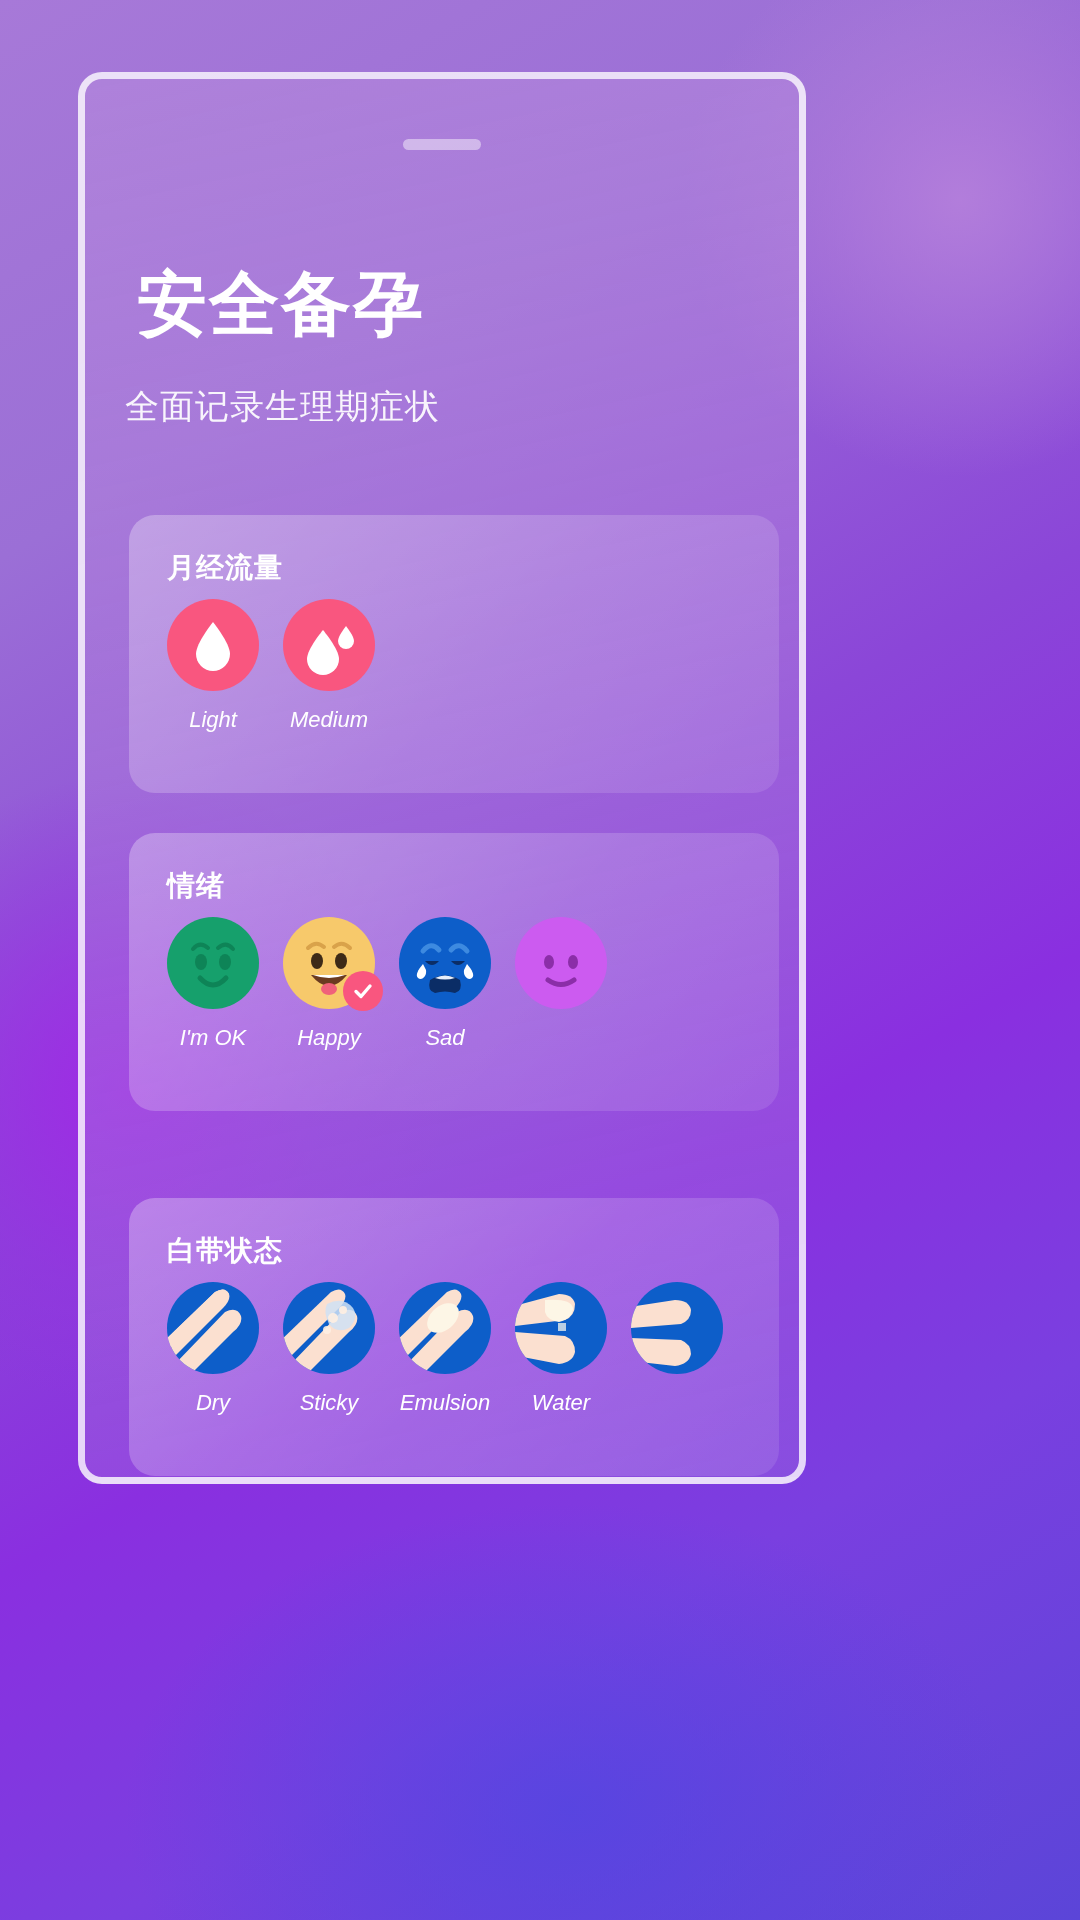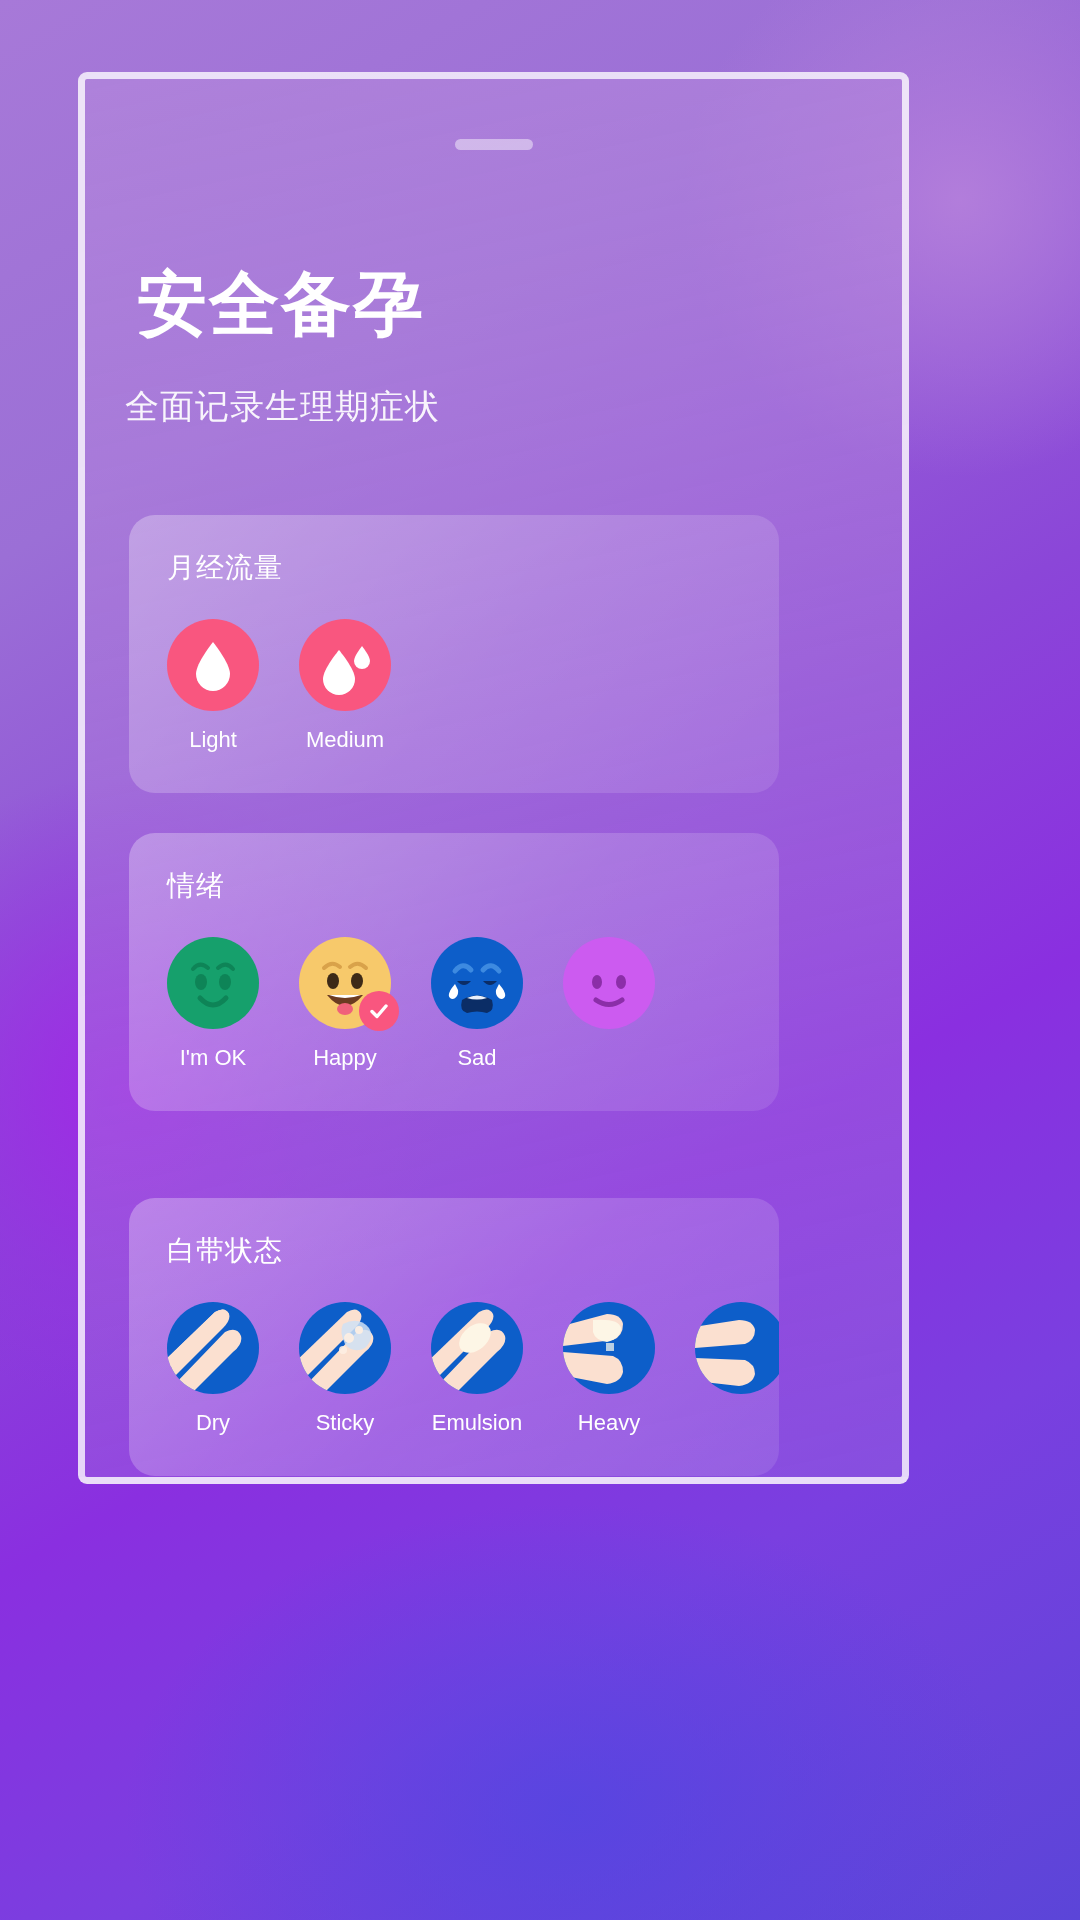--- a/index.html
+++ b/index.html
@@ -24,23 +24,23 @@
   .bg-blob-c {
     position: absolute; left: 120px; bottom: -200px; width: 900px; height: 620px;
     background: radial-gradient(ellipse at 50% 50%, rgba(80,70,225,0.75) 0%, rgba(80,70,225,0) 70%);
     pointer-events: none;
   }
 
   
   .phone {
     position: absolute;
     left: 78px; top: 72px;
-    width: 831px; height: 1412px;
+    width: 728px; height: 1412px;
     border: 7px solid rgba(255,255,255,0.78);
-    border-radius: 9px;
+    border-radius: 24px;
     background: linear-gradient(168deg, rgba(180,136,220,0.62) 0%, rgba(176,128,220,0.52) 38%, rgba(168,118,222,0.42) 70%, rgba(160,110,222,0.34) 100%);
     overflow: hidden;
   }
   .notch-pill {
     position: absolute; left: 50%; transform: translateX(-50%);
     top: 60px; width: 78px; height: 11px; border-radius: 6px;
     background: rgba(255,255,255,0.45);
   }
 
   
@@ -62,28 +62,29 @@
     border-radius: 26px;
     background: linear-gradient(135deg, rgba(255,255,255,0.30) 0%, rgba(255,255,255,0.16) 55%, rgba(255,255,255,0.10) 100%);
     overflow: hidden;
   }
   .card-1 { top: 436px; height: 278px; }
   .card-2 { top: 754px; height: 278px; }
   .card-3 { top: 1072px; height: 278px; margin-top: 47px; }
 
   .card-title {
     position: absolute; left: 38px; top: 34px;
-    font-size: 28px; font-weight: 400; color: #ffffff;
+    font-size: 28px; font-weight: 700; color: #ffffff;
     letter-spacing: 1px;
   }
 
   .row {
-    position: absolute; left: 38px; top: 104px;
-    display: flex; gap: 40px;
+    position: absolute; left: 38px; top: 84px;
+    display: flex; gap: 24px;
     width: 620px;
+    font-style: italic;
   }
   .item {
     width: 92px; flex: 0 0 92px;
     display: flex; flex-direction: column; align-items: center;
   }
   .item-label {
     margin-top: 16px;
     font-size: 22px; color: #ffffff; white-space: nowrap;
     text-align: center;
   }
@@ -261,21 +262,21 @@
 
       <div class="item">
         <div class="circle c-disc">
           <svg width="92" height="92" viewBox="0 0 92 92">
             <path d="M-8 26 L44 12 Q58 12 60 22 Q60 34 50 38 L0 44 Q-10 42 -10 34 Z" fill="#fbe0d0"></path>
             <path d="M-8 72 L44 82 Q58 80 60 70 Q60 58 50 54 L0 50 Q-10 52 -10 60 Z" fill="#fbe0d0"></path>
             <path d="M30 18 Q56 16 58 26 Q58 36 44 40 Q32 38 30 30 Z" fill="#fdf6e6"></path>
             <rect x="43" y="41" width="8" height="8" fill="#b9cfe4"></rect>
           </svg>
         </div>
-        <div class="item-label">Heavy</div>
+        <div class="item-label">Water</div>
       </div>
 
       <div class="item item-clip">
         <div class="circle c-disc">
           <svg width="92" height="92" viewBox="0 0 92 92">
             <path d="M-8 26 L44 18 Q58 18 60 28 Q60 38 50 42 L0 46 Q-10 44 -10 36 Z" fill="#fbe0d0"></path>
             <path d="M-8 78 L44 84 Q58 82 60 72 Q60 62 50 58 L0 56 Q-10 58 -10 66 Z" fill="#fbe0d0"></path>
           </svg>
         </div>
 

